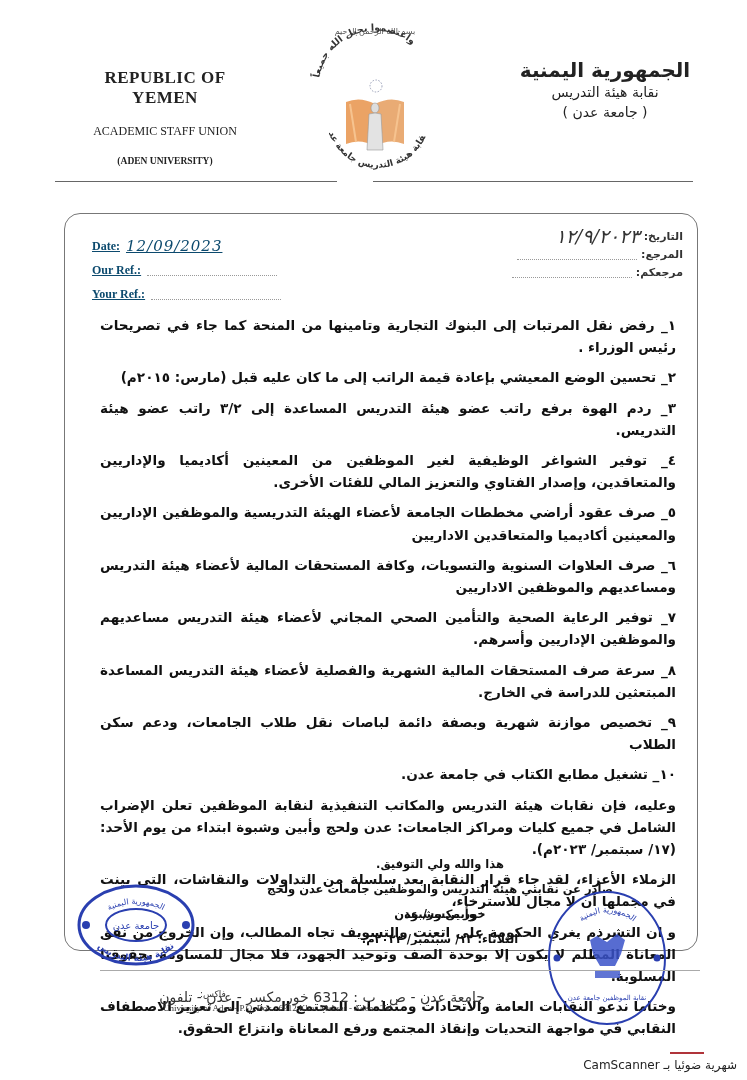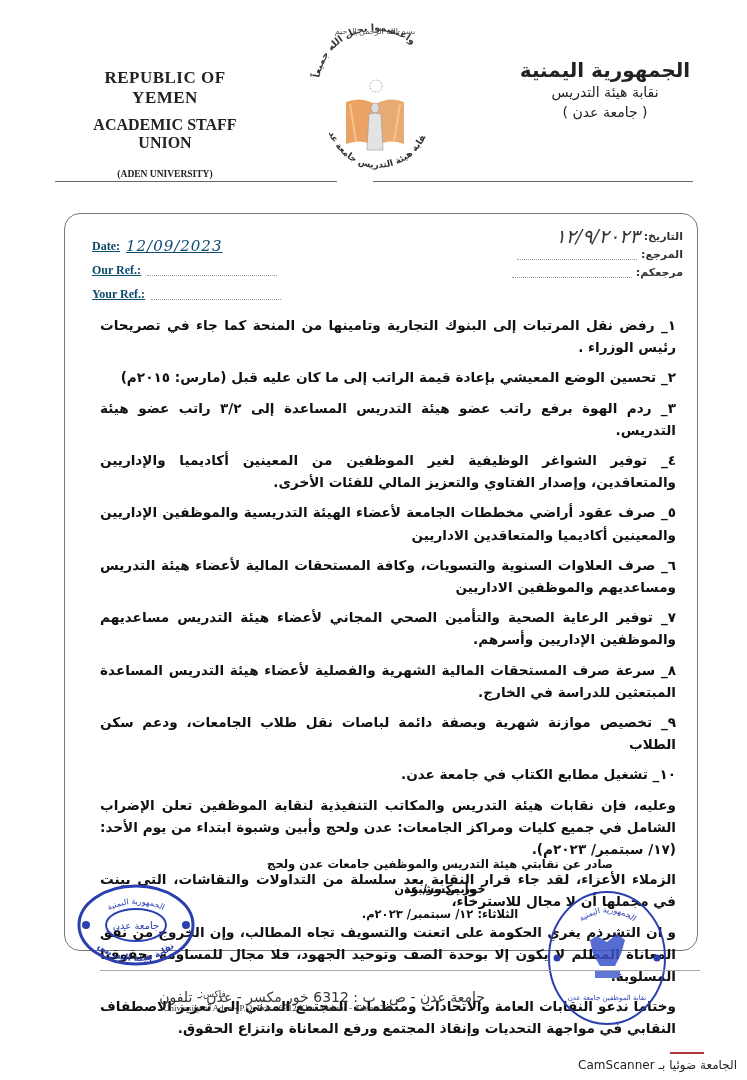--- a/index.html
+++ b/index.html
@@ -5,21 +5,21 @@
   html, body { margin: 0; padding: 0; }
   body {
     width: 747px; height: 1080px; position: relative; overflow: hidden;
     background: #ffffff; color: #111;
     font-family: "DejaVu Sans", sans-serif;
   }
   .abs { position: absolute; }
   
   .lh-en { left: 70px; top: 68px; width: 190px; text-align: center; font-family: "Liberation Serif", serif; color: #222; }
   .lh-en .l1 { font-size: 17px; letter-spacing: 0.5px; font-weight: bold; font-family: Liberation Serif, serif; }
-  .lh-en .l2 { font-size: 16px; margin-top: 8px; font-weight: bold; }
+  .lh-en .l2 { font-size: 12px; margin-top: 16px; font-weight: normal; }
   .lh-en .l3 { font-size: 9.5px; margin-top: 17px; font-weight: bold; }
   .lh-ar { right: 42px; top: 58px; width: 200px; text-align: center; direction: rtl; color: #222; }
   .lh-ar .l1 { font-size: 20px; font-weight: bold; }
   .lh-ar .l2 { font-size: 14px; margin-top: 2px; }
   .lh-ar .l3 { font-size: 14px; margin-top: 4px; }
   .logo { left: 300px; top: 18px; width: 150px; height: 160px; }
   .head-rule { left: 55px; top: 181px; width: 282px; height: 1px; background: #666; }
   .head-rule2 { left: 373px; top: 181px; width: 320px; height: 1px; background: #666; }
 
   
@@ -147,20 +147,21 @@
   <p>٨_ سرعة صرف المستحقات المالية الشهرية والفصلية لأعضاء هيئة التدريس المساعدة المبتعثين للدراسة في الخارج.</p>
   <p>٩_ تخصيص موازنة شهرية وبصفة دائمة لباصات نقل طلاب الجامعات، ودعم سكن الطلاب</p>
   <p>١٠_ تشغيل مطابع الكتاب في جامعة عدن.</p>
   <p>وعليه، فإن نقابات هيئة التدريس والمكاتب التنفيذية لنقابة الموظفين تعلن الإضراب الشامل في جميع كليات ومراكز الجامعات: عدن ولحج وأبين وشبوة ابتداء من يوم الأحد: (١٧/ سبتمبر/ ٢٠٢٣م).</p>
   <p>الزملاء الأعزاء، لقد جاء قرار النقابة بعد سلسلة من التداولات والنقاشات، التي بينت في مجملها أن لا مجال للاسترخاء،</p>
   <p>و ان التشرذم يغري الحكومة على اتعنت والتسويف تجاه المطالب، وإن الخروج من نفق المعاناة المظلم لا يكون إلا بوحدة الصف وتوحيد الجهود، فلا مجال للمساومة بحقوقنا المسلوبة.</p>
   <p>وختاما ندعو النقابات العامة والاتحادات ومنظمات المجتمع المدني إلى تعزيز الاصطفاف النقابي في مواجهة التحديات وإنقاذ المجتمع ورفع المعاناة وانتزاع الحقوق.</p>
 </div>
 
 <div class="abs center-lines">
+  <div>هذا والله ولي التوفيق.</div>
   <div>صادر عن نقابتي هيئة التدريس والموظفين جامعات عدن ولحج وأبين وشبوة</div>
   <div>خور مكسر/ عدن</div>
   <div>الثلاثاء: ١٢/ سبتمبر/ ٢٠٢٣م.</div>
 </div>
 
 <div class="abs stamp-left">
   <svg width="120" height="85" viewBox="0 0 120 85">
     <defs>
       <path id="stTop" d="M 18 42 A 44 30 0 0 1 102 42"></path>
       <path id="stBot" d="M 14 46 A 46 32 0 0 0 106 46"></path>
@@ -191,13 +192,13 @@
     <text x="62" y="112" text-anchor="middle" font-size="7" fill="#2a3fb0">نقابة الموظفين جامعة عدن</text>
   </svg>
 </div>
 
 <div class="abs foot-rule"></div>
 <div class="abs foot-ar">جامعة عدن - ص . ب : 6312 خور مكسر - عدن - تلفون</div>
 <div class="abs foot-fax">فاكس:</div>
 <div class="abs foot-en">University of Aden - P.O. Box : 6312  Khor Maksar - Aden - Tel :</div>
 
 <div class="abs cs-bar"></div>
-<div class="abs cs-label">الجامعة ضوئيا بـ CamScanner</div>
+<div class="abs cs-label">شهرية ضوئيا بـ CamScanner</div>
 
 </body></html>

